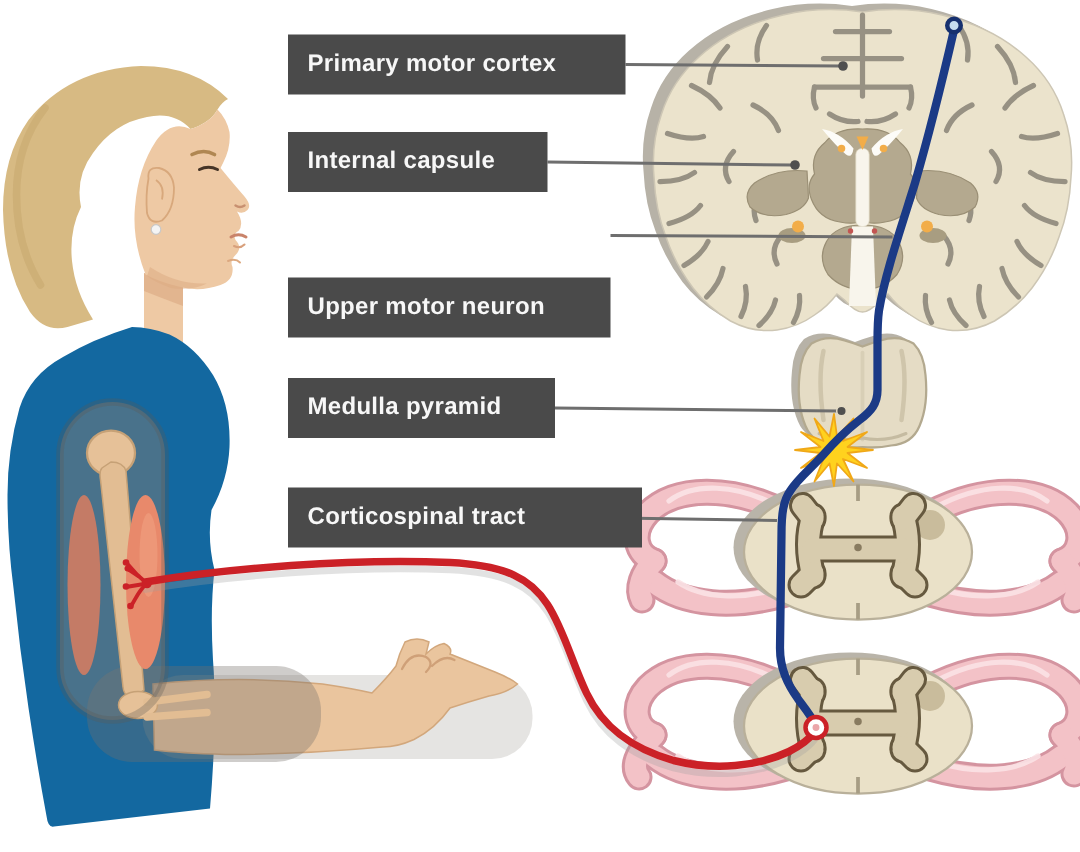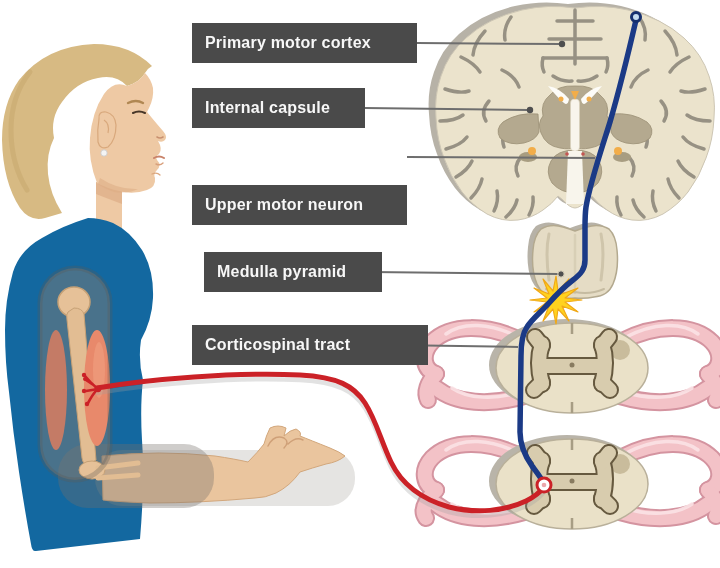--- a/index.html
+++ b/index.html
@@ -262,20 +262,20 @@
 
 <div class="label-box" style="left:192px;top:23px;width:225px;">
   <span>Primary motor cortex</span>
 </div>
 <div class="label-box" style="left:192px;top:88px;width:173px;">
   <span>Internal capsule</span>
 </div>
 <div class="label-box" style="left:192px;top:137px;width:215px;margin-top:48px;">
   <span>Upper motor neuron</span>
 </div>
-<div class="label-box" style="left:204px;top:252px;width:178px;">
+<div class="label-box" style="left:192px;top:252px;width:178px;">
   <span>Medulla pyramid</span>
 </div>
 <div class="label-box" style="left:192px;top:325px;width:236px;">
   <span>Corticospinal tract</span>
 </div>
 
 </div>
 
 </body></html>

